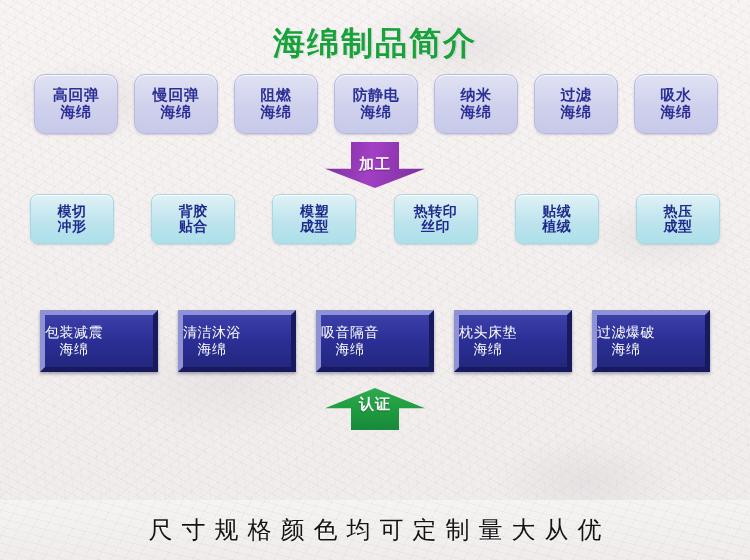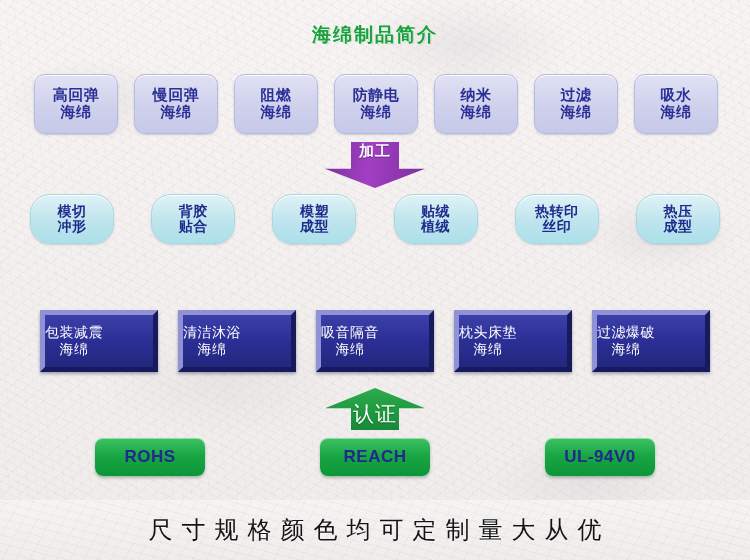--- a/index.html
+++ b/index.html
@@ -22,21 +22,21 @@
       repeating-linear-gradient(27deg, rgba(180,168,176,.10) 0 1px, rgba(0,0,0,0) 1px 7px),
       repeating-linear-gradient(-41deg, rgba(178,166,174,.09) 0 1px, rgba(0,0,0,0) 1px 11px),
       repeating-linear-gradient(83deg, rgba(185,175,182,.07) 0 1px, rgba(0,0,0,0) 1px 9px),
       linear-gradient(#f7f4f3,#f2efee 55%,#efeceb);
   }
 
   
   .title{
     position:absolute;left:0;top:22px;width:750px;
     text-align:center;
-    font-size:19px;font-weight:bold;
+    font-size:32px;font-weight:bold;
     color:#19a23c;
     letter-spacing:2px;
     text-shadow:0 1px 0 rgba(255,255,255,.85), 1px 1px 1px rgba(0,80,20,.18);
   }
 
   
   .row{position:absolute;display:flex;justify-content:space-between;}
 
   
   #row-materials{left:34px;top:74px;width:684px;}
@@ -51,35 +51,35 @@
     font-size:15px;font-weight:bold;color:#2b2f96;
     letter-spacing:.5px;
   }
 
   
   #arrow-processing{position:absolute;left:325px;top:142px;width:100px;height:46px;}
   .arrow-down{
     width:100%;height:100%;
     display:flex;align-items:flex-start;justify-content:center;
     color:#ffffff;font-size:15px;font-weight:bold;
-    padding-top:0;box-sizing:border-box;
+    padding-top:13px;box-sizing:border-box;
     letter-spacing:1px;
     text-shadow:0 1px 1px rgba(0,0,0,.35);
   }
   #arrow-processing .arrow-down{
     background:linear-gradient(100deg,#7b2f9c,#a23fc4 45%,#7a2e9a);
     -webkit-clip-path:polygon(26% 0,74% 0,74% 58%,100% 58%,50% 100%,0 58%,26% 58%);
     clip-path:polygon(26% 0,74% 0,74% 58%,100% 58%,50% 100%,0 58%,26% 58%);
   }
 
   
   #row-processes{left:30px;top:194px;width:690px;}
   .pill-cyan{
     width:82px;height:48px;
-    border-radius:20px;
+    border-radius:8px;
     background:linear-gradient(#dff2f6,#bfe4ed 55%,#ace0ea);
     border:1px solid #a9d8e4;
     box-shadow:0 1px 2px rgba(30,80,100,.2), inset 0 1px 0 rgba(255,255,255,.9);
     display:flex;align-items:center;justify-content:center;
     text-align:center;line-height:1.1;
     font-size:14px;font-weight:bold;color:#1f2a8c;
     letter-spacing:.5px;
   }
 
   
@@ -111,22 +111,22 @@
   }
 
   
   #arrow-certification{position:absolute;left:325px;top:388px;width:100px;height:42px;}
   .arrow-up{
     width:100%;height:100%;
     background:linear-gradient(#2faa4e,#1e9a3f 55%,#18893a);
     -webkit-clip-path:polygon(50% 0,100% 48%,74% 48%,74% 100%,26% 100%,26% 48%,0 48%);
     clip-path:polygon(50% 0,100% 48%,74% 48%,74% 100%,26% 100%,26% 48%,0 48%);
     display:flex;align-items:flex-end;justify-content:center;
-    padding-bottom:2px;box-sizing:border-box;
-    color:#ffffff;font-size:21px;font-weight:normal;
+    padding-bottom:16px;box-sizing:border-box;
+    color:#ffffff;font-size:15px;font-weight:bold;
     letter-spacing:1px;
     text-shadow:0 1px 1px rgba(0,0,0,.3);
   }
 
   
   #row-certifications{left:95px;top:438px;width:560px;}
   .badge-green{
     width:110px;height:38px;
     border-radius:8px;
     background:linear-gradient(#3ec262,#18a544 48%,#0e9638);
@@ -223,32 +223,32 @@
       </span>
     </div>
     <div class="pill-cyan">
       <span>
         <span>模塑</span><br>
         <span>成型</span>
       </span>
     </div>
     <div class="pill-cyan">
       <span>
+        <span>热转印</span><br>
+        <span>丝印</span>
+      </span>
+    </div>
+    <div class="pill-cyan">
+      <span>
         <span>贴绒</span><br>
         <span>植绒</span>
       </span>
     </div>
     <div class="pill-cyan">
       <span>
-        <span>热转印</span><br>
-        <span>丝印</span>
-      </span>
-    </div>
-    <div class="pill-cyan">
-      <span>
         <span>热压</span><br>
         <span>成型</span>
       </span>
     </div>
   </div>
 
 
   <div class="row" id="row-applications">
     <div class="box-navy">
       <span>
@@ -279,23 +279,18 @@
         <span>过滤爆破</span><br>
         <span>海绵</span>
       </span>
     </div>
   </div>
 
   <div id="arrow-certification">
     <div class="arrow-up">认证</div>
   </div>
 
-  <div class="row" id="row-certifications">
-    <div class="badge-green">ROHS</div>
-    <div class="badge-green">REACH</div>
-    <div class="badge-green">UL-94V0</div>
-  </div>
 
   <div id="bottom-banner">
     <div class="banner-text">尺寸规格颜色均可定制量大从优</div>
   </div>
 
 </div>
 
 </body></html>

